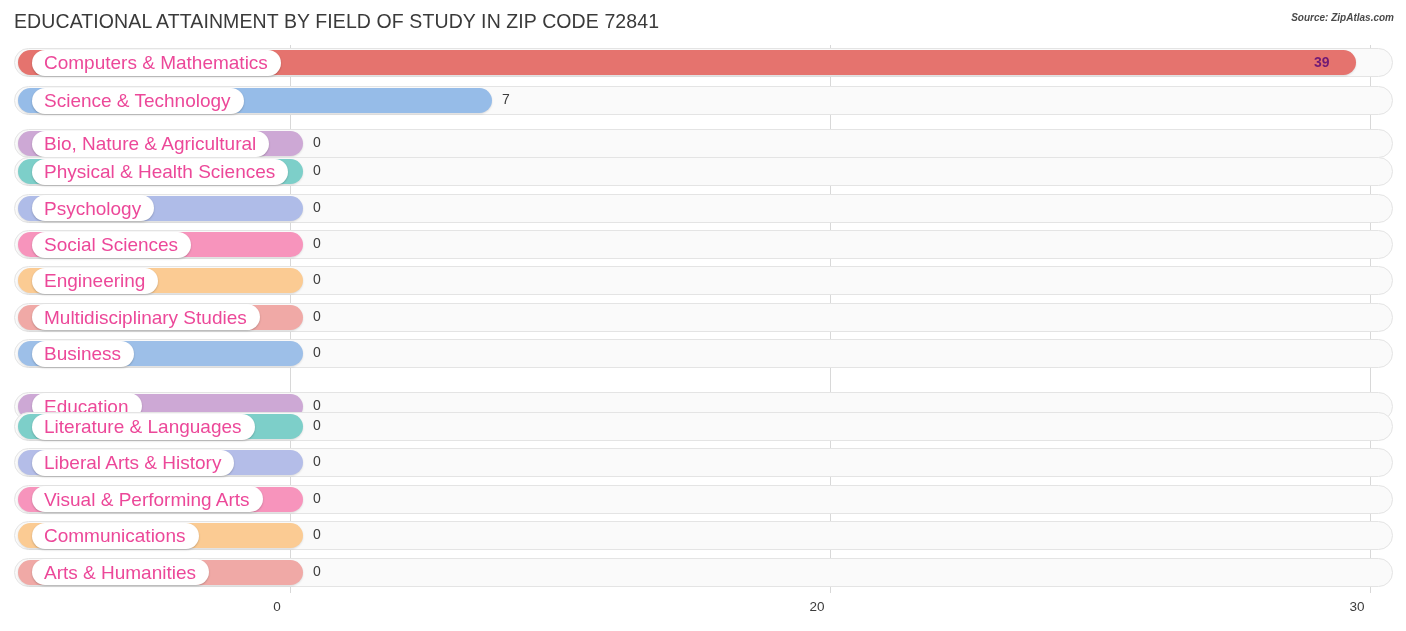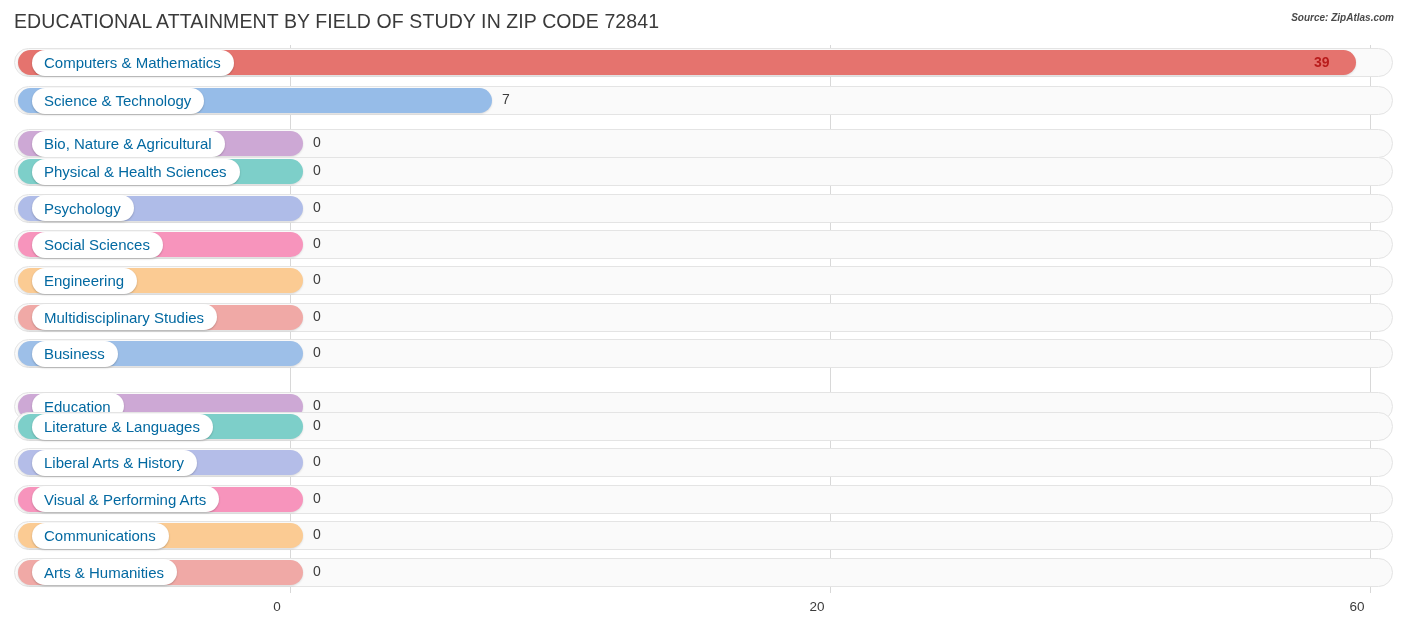--- a/index.html
+++ b/index.html
@@ -91,40 +91,40 @@
     background: #ffffff;
     border-radius: 14px;
     box-shadow: 0 1px 2px rgba(0,0,0,.22);
     display: flex;
     align-items: center;
     padding: 0 13px 0 12px;
     box-sizing: border-box;
     white-space: nowrap;
   }
   .label-pill span {
-    font-size: 15px;
-    color: #0369a1;
+    font-size: 19px;
+    color: #ec4899;
     line-height: 1;
   }
   
   .value-out {
     position: absolute;
     top: 9px;
     font-size: 14px;
     color: #3c3c3c;
     line-height: 1;
     white-space: nowrap;
   }
   
   .value-in {
     position: absolute;
     top: 9.5px;
     font-size: 14px;
     font-weight: 700;
-    color: #b91c1c;
+    color: #701a75;
     line-height: 1;
     white-space: nowrap;
   }
 
   
   #axis {
     position: absolute;
     left: 0; top: 593px;
     width: 1406px; height: 38px;
   }
@@ -267,14 +267,14 @@
       <div class="label-pill">
         <span>Arts &amp; Humanities</span>
       </div>
       <div class="value-out" style="left: 313px;">0</div>
     </div>
   </div>
 
 <div id="axis">
     <div class="tick-label" style="left: 277px;">0</div>
     <div class="tick-label" style="left: 817px;">20</div>
-    <div class="tick-label" style="left: 1357px;">60</div>
+    <div class="tick-label" style="left: 1357px;">30</div>
   </div>
 
 </body></html>

